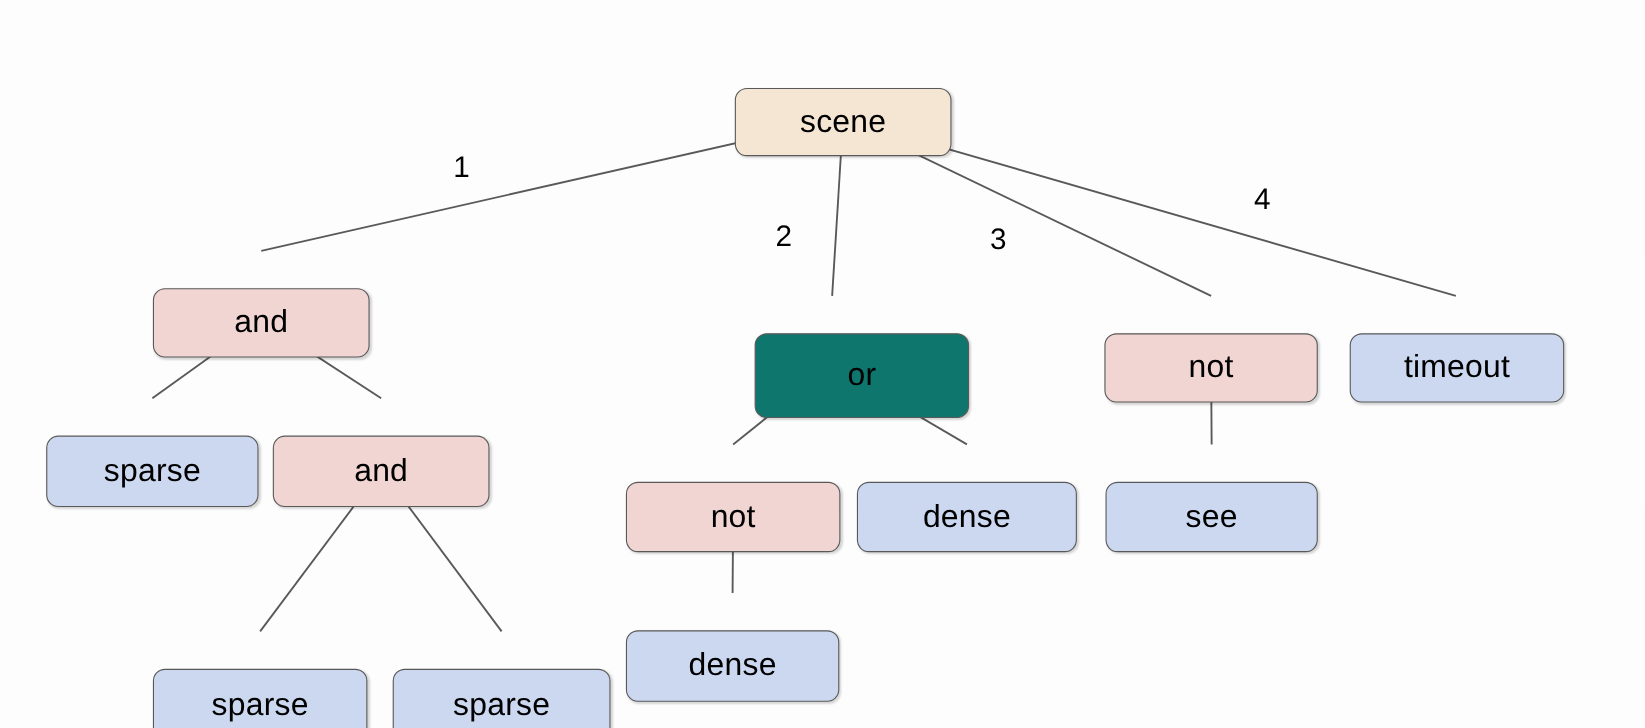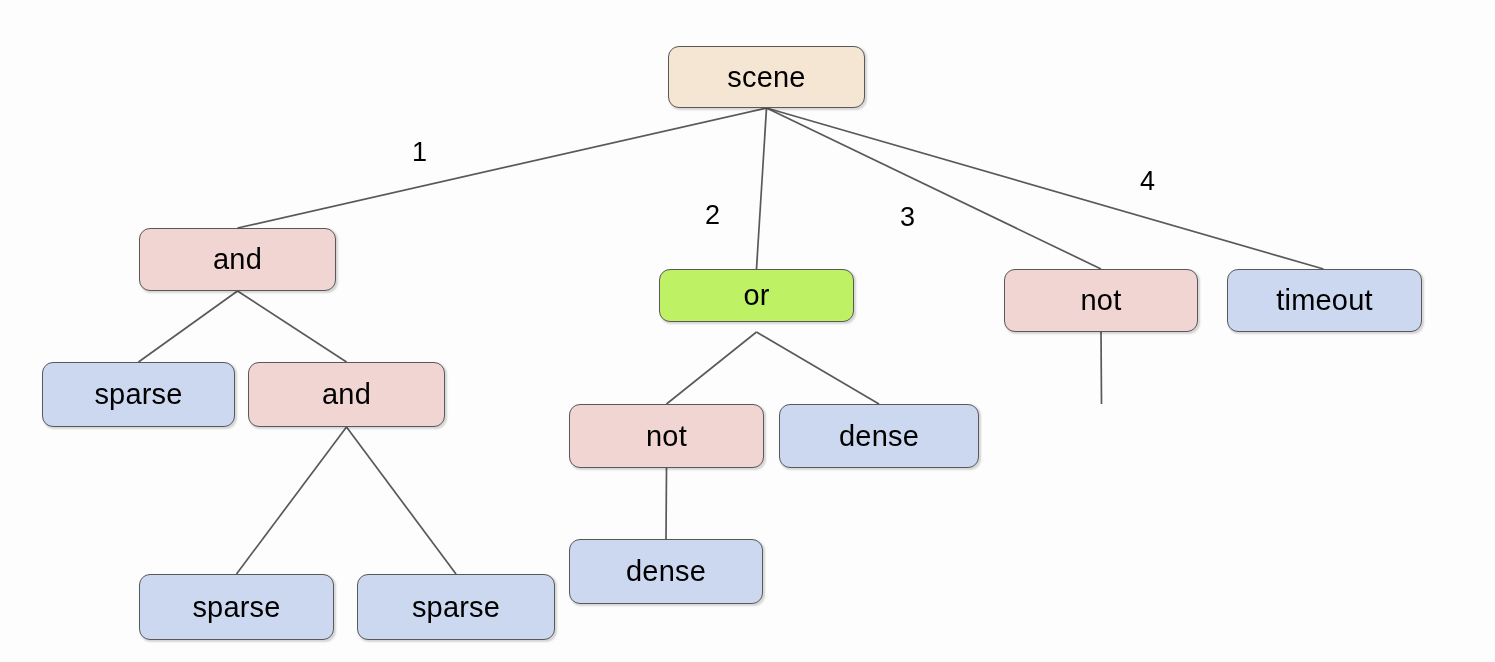--- a/index.html
+++ b/index.html
@@ -31,20 +31,21 @@
     border-radius: 11px;
     display: flex;
     align-items: center;
     justify-content: center;
     color: #000000;
     font-size: 29px;
     line-height: 1;
     letter-spacing: 0.2px;
     white-space: nowrap;
     box-shadow: 1.5px 1.5px 2px rgba(0,0,0,0.16);
+    margin-top: 34px;
   }
   .node.root    { background: #f5e6d3; }
   .node.op      { background: #f0d5d3; }
   .node.leaf    { background: #ccd8f0; }
   .edge-label {
     position: absolute;
     font-size: 27px;
     color: #000000;
     line-height: 1;
     white-space: nowrap;
@@ -67,41 +68,44 @@
       <line x1="756.5" y1="332" x2="879" y2="404" stroke="#595959" stroke-width="1.7"></line>
       <line x1="666.5" y1="468" x2="666" y2="539" stroke="#595959" stroke-width="1.7"></line>
       <line x1="1101" y1="332" x2="1101.5" y2="404" stroke="#595959" stroke-width="1.7"></line>
     </svg>
 <div class="node root" style="left: 668px; top: 46px; width: 197px; height: 62px; background: rgb(245, 230, 211); border-color: rgb(89, 89, 89); color: rgb(0, 0, 0);">
       <span>scene</span>
     </div>
     <div class="node op" style="left: 139px; top: 228px; width: 197px; height: 63px; background: rgb(240, 213, 211); border-color: rgb(89, 89, 89); color: rgb(0, 0, 0);">
       <span>and</span>
     </div>
-    <div class="node op" style="left: 659px; top: 269px; width: 195px; height: 53px; background: #bef264; border-color: rgb(89, 89, 89); color: rgb(0, 0, 0);">
+    <div class="node op" style="left: 686px; top: 269px; width: 195px; height: 77px; background: #0f766e; border-color: rgb(89, 89, 89); color: rgb(0, 0, 0);">
       <span>or</span>
     </div>
     <div class="node op" style="left: 1004px; top: 269px; width: 194px; height: 63px; background: rgb(240, 213, 211); border-color: rgb(89, 89, 89); color: rgb(0, 0, 0);">
       <span>not</span>
     </div>
     <div class="node leaf" style="left: 1227px; top: 269px; width: 195px; height: 63px; background: rgb(204, 216, 240); border-color: rgb(89, 89, 89); color: rgb(0, 0, 0);">
       <span>timeout</span>
     </div>
     <div class="node leaf" style="left: 42px; top: 362px; width: 193px; height: 65px; background: rgb(204, 216, 240); border-color: rgb(89, 89, 89); color: rgb(0, 0, 0);">
       <span>sparse</span>
     </div>
     <div class="node op" style="left: 248px; top: 362px; width: 197px; height: 65px; background: rgb(240, 213, 211); border-color: rgb(89, 89, 89); color: rgb(0, 0, 0);">
       <span>and</span>
     </div>
     <div class="node op" style="left: 569px; top: 404px; width: 195px; height: 64px; background: rgb(240, 213, 211); border-color: rgb(89, 89, 89); color: rgb(0, 0, 0);">
       <span>not</span>
     </div>
     <div class="node leaf" style="left: 779px; top: 404px; width: 200px; height: 64px; background: rgb(204, 216, 240); border-color: rgb(89, 89, 89); color: rgb(0, 0, 0);">
       <span>dense</span>
     </div>
+    <div class="node leaf" style="left: 1005px; top: 404px; width: 193px; height: 64px; background: rgb(204, 216, 240); border-color: rgb(89, 89, 89); color: rgb(0, 0, 0);">
+      <span>see</span>
+    </div>
     <div class="node leaf" style="left: 569px; top: 539px; width: 194px; height: 65px; background: rgb(204, 216, 240); border-color: rgb(89, 89, 89); color: rgb(0, 0, 0);">
       <span>dense</span>
     </div>
     <div class="node leaf" style="left: 139px; top: 574px; width: 195px; height: 66px; background: rgb(204, 216, 240); border-color: rgb(89, 89, 89); color: rgb(0, 0, 0);">
       <span>sparse</span>
     </div>
     <div class="node leaf" style="left: 357px; top: 574px; width: 198px; height: 66px; background: rgb(204, 216, 240); border-color: rgb(89, 89, 89); color: rgb(0, 0, 0);">
       <span>sparse</span>
     </div>
     <div class="edge-label" style="left: 412px; top: 139px; color: rgb(0, 0, 0);">1</div>

